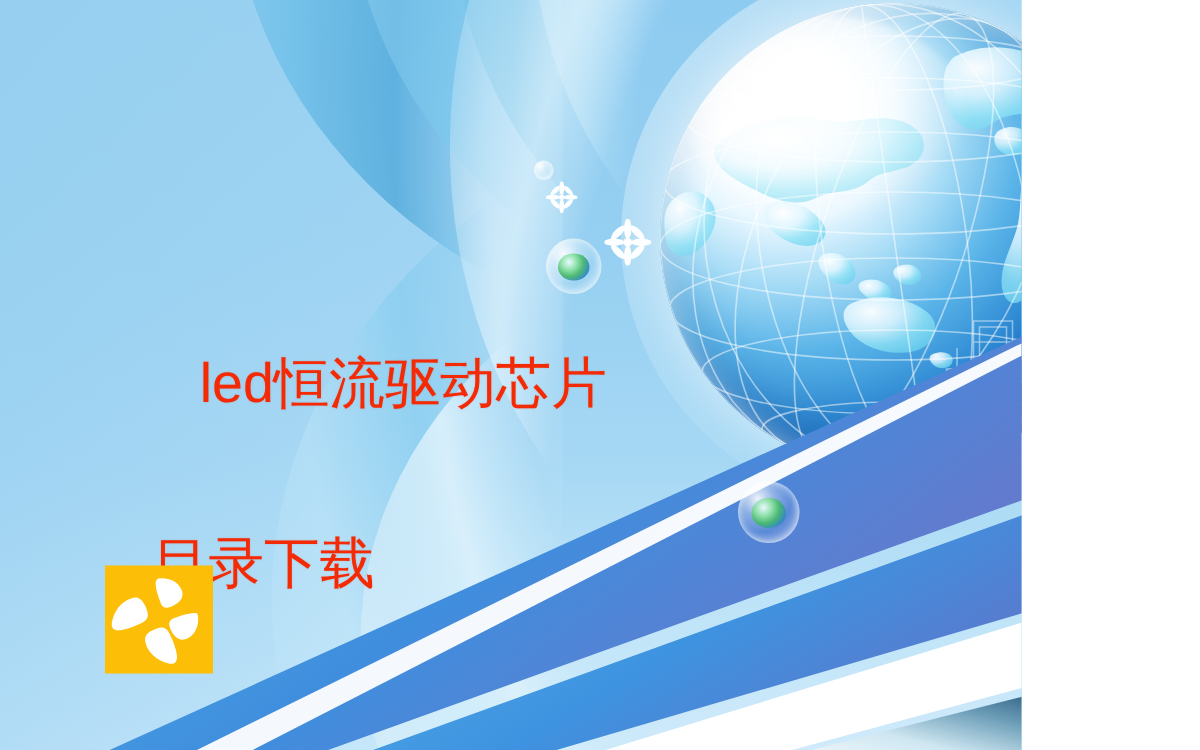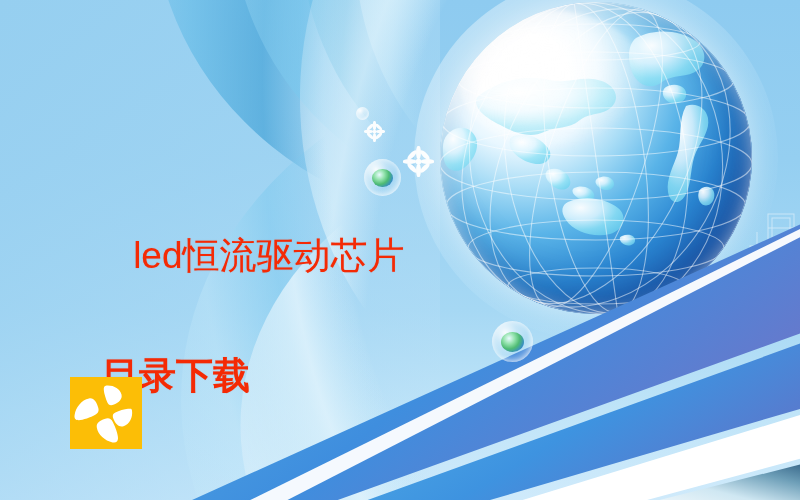--- a/index.html
+++ b/index.html
@@ -7,21 +7,21 @@
     margin: 0;
     padding: 0;
     background: #ffffff;
   }
   body {
     font-family: "Liberation Sans", sans-serif;
   }
 
   #banner {
     position: relative;
-    width: 800px;
+    width: 681px;
     height: 500px;
     overflow: hidden;
     background: #96cff0;
   }
 
   
   .bg-base {
     position: absolute;
     inset: 0;
     background:
@@ -165,21 +165,21 @@
   .headline {
     position: absolute;
     left: 92px; top: 166px;
     color: #f42a05;
     font-size: 37px;
     line-height: 1.62;
     letter-spacing: 0px;
     white-space: pre;
     text-shadow: 0 0 1px rgba(244,42,5,0.35);
   }
-  .headline .line2 { display: block; padding-left: 10px; font-weight: bold; }
+  .headline .line2 { display: block; padding-left: 10px; }
 
   
   .logo {
     position: absolute;
     left: 70px; top: 377px;
     display: flex;
     align-items: flex-start;
   }
   .logo-mark {
     width: 72px; height: 72px;

